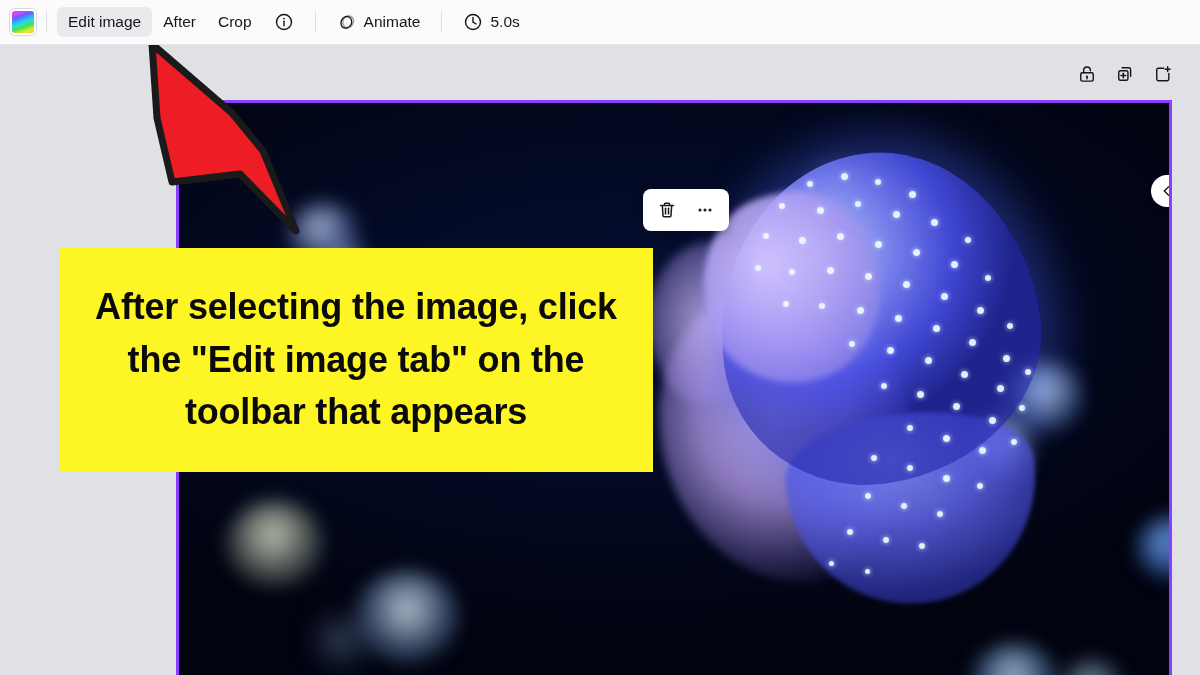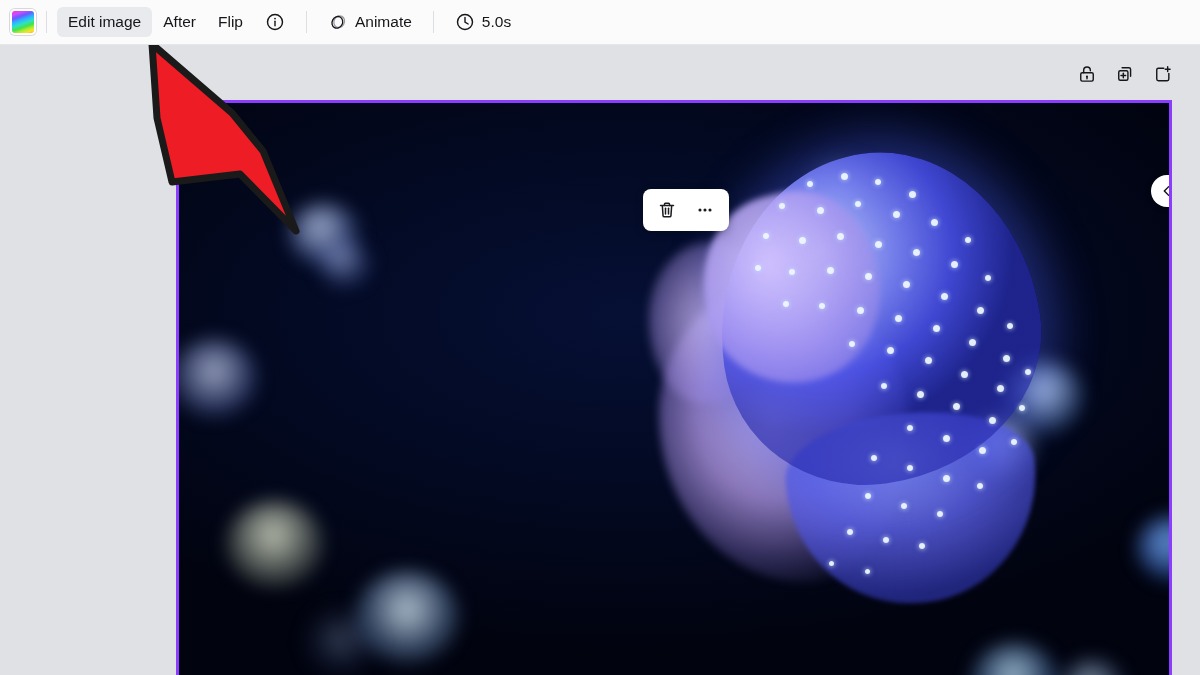--- a/index.html
+++ b/index.html
@@ -170,21 +170,21 @@
 
     <div class="tb-btn active">
       <span>Edit image</span>
     </div>
 
     <div class="tb-btn">
       <span>After</span>
     </div>
 
     <div class="tb-btn">
-      <span>Flip</span>
+      <span>Crop</span>
     </div>
 
     <div class="tb-btn">
       <span class="tb-icon">
         <svg width="20" height="20" viewBox="0 0 24 24" fill="none" stroke="#16161a" stroke-width="1.7">
           <circle cx="12" cy="12" r="9"></circle>
           <line x1="12" y1="11" x2="12" y2="16.5" stroke-linecap="round"></line>
           <circle cx="12" cy="7.8" r="1.05" fill="#16161a" stroke="none"></circle>
         </svg>
       </span>
@@ -366,15 +366,18 @@
   </div>
 
   <div class="annot-layer">
 
     <div class="red-ellipse"></div>
 
     <svg width="1200" height="675" style="position:absolute;left:0;top:0;">
       <polygon points="152,44 232,113 263,151 296,231 240,174 172,182 157,118" fill="#ee1c25" stroke="#1a1a1a" stroke-width="7" stroke-linejoin="round"></polygon>
     </svg>
 
+    <div class="callout">
+      <div class="callout-text">After selecting the image, click the "Edit image tab" on the toolbar that appears</div>
+    </div>
   </div>
 
 </div>
 
 </body></html>

